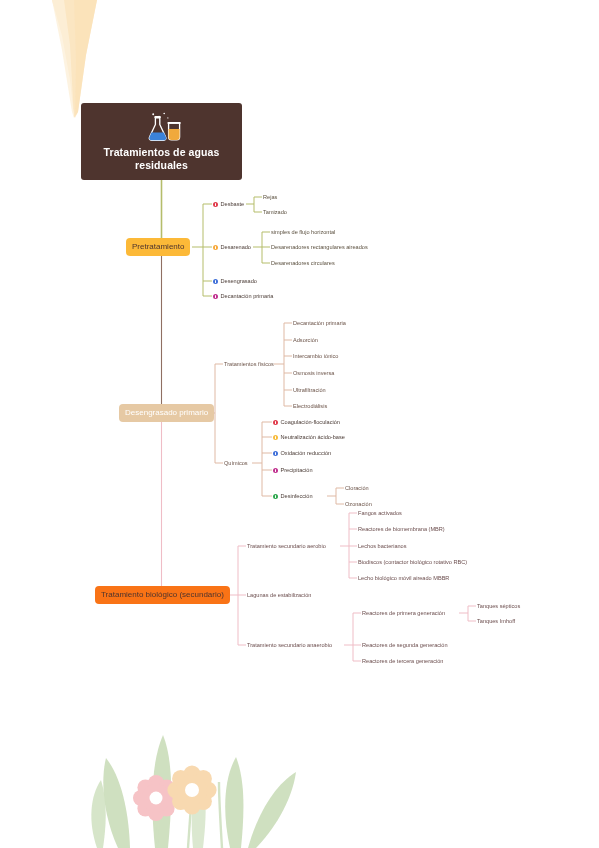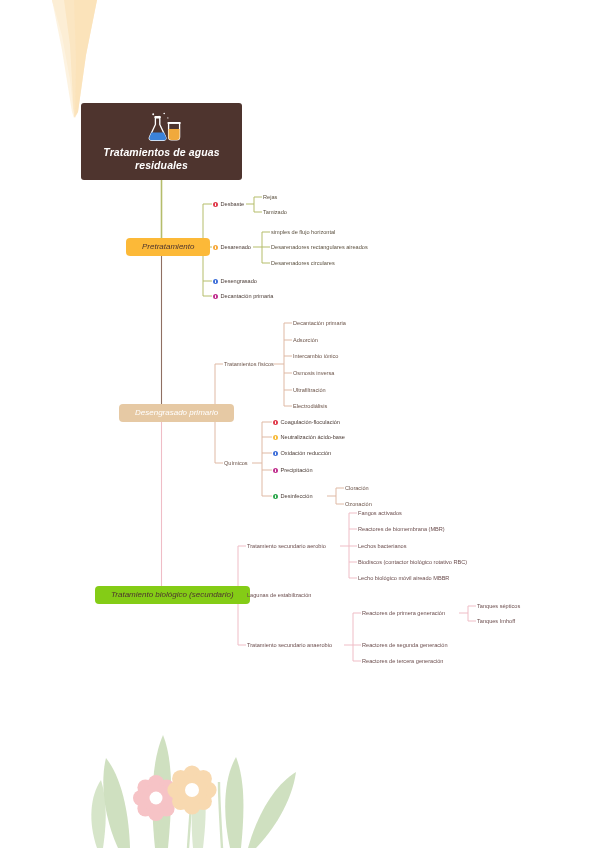--- a/index.html
+++ b/index.html
@@ -9,45 +9,45 @@
     background:#ffffff;
     font-family:"Liberation Sans","DejaVu Sans",sans-serif;
     overflow:hidden;
     position:relative;
   }
   #canvas{position:absolute;left:0;top:0;width:599px;height:848px;}
   #deco-back{position:absolute;left:0;top:0;width:599px;height:848px;z-index:0;pointer-events:none;}
   #wires{position:absolute;left:0;top:0;width:599px;height:848px;z-index:1;pointer-events:none;}
   #nodes{position:absolute;left:0;top:0;width:599px;height:848px;z-index:2;}
 
-  .node{position:absolute;box-sizing:border-box;font-style:italic;}
+  .node{position:absolute;box-sizing:border-box;}
 
   
   .root{
     left:81px;top:103px;width:161px;height:77px;
     background:#4e342e;border-radius:3px;
     display:flex;flex-direction:column;align-items:center;justify-content:center;
     color:#ffffff;text-align:center;
   }
   .root-icon{width:44px;height:30px;margin-bottom:5px;}
   .root-label{
     font-size:10.5px;font-weight:bold;line-height:13px;letter-spacing:.1px;
     padding:0 8px;
   }
 
   
   .l1{
     border-radius:4px;
     display:flex;align-items:center;justify-content:center;
     font-size:8px;line-height:10px;white-space:nowrap;
-    padding:4px 16px;
+    padding:4px 6px;
   }
   .l1.pre{left:126px;top:238px;background:#fcb938;color:#4e342e;}
   .l1.pri{left:119px;top:404px;background:#e6c9a4;color:#ffffff;}
-  .l1.bio{left:95px;top:586px;background:#84cc16;color:#4e342e;}
+  .l1.bio{left:95px;top:586px;background:#f97316;color:#4e342e;}
 
   
   .leaf{
     position:absolute;white-space:nowrap;
     font-size:5.6px;line-height:7px;
     color:#4a3b35;
   }
   .leaf.g{color:#5c5140;}
   .leaf.t{color:#6b5348;}
   .leaf.p{color:#6b4d4d;}

